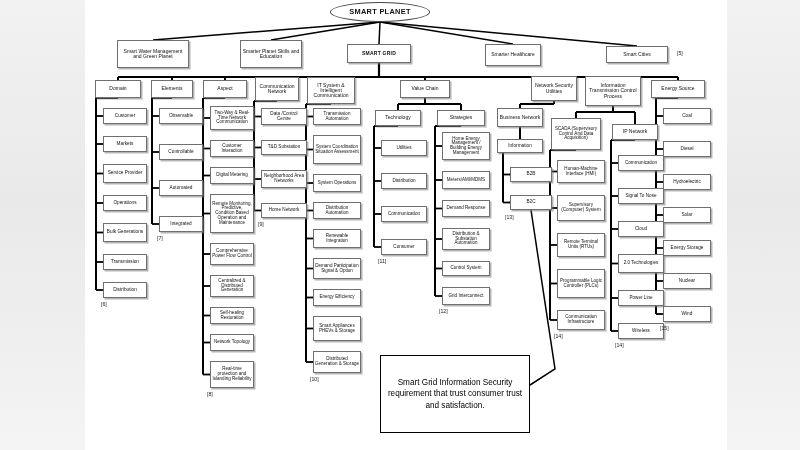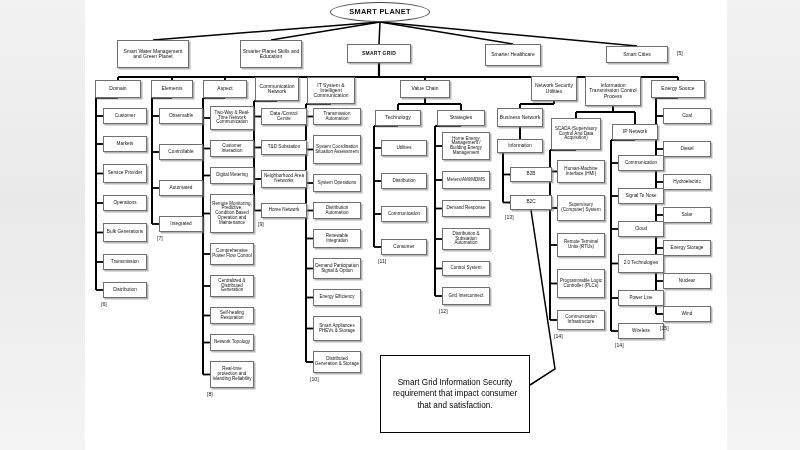--- a/index.html
+++ b/index.html
@@ -299,17 +299,17 @@
         <div class="node l3" style="left: 533px; top: 323px; width: 46px; height: 16px; font-size: 4.6px;">Wireless</div>
         <div class="refmark" style="left: 530px; top: 342px;">[14]</div>
         <div class="node l3" style="left: 578px; top: 108px; width: 48px; height: 16px; font-size: 4.7px;">Coal</div>
         <div class="node l3" style="left: 578px; top: 141px; width: 48px; height: 16px; font-size: 4.7px;">Diesel</div>
         <div class="node l3" style="left: 578px; top: 174px; width: 48px; height: 16px; font-size: 4.7px;">Hydroelectric</div>
         <div class="node l3" style="left: 578px; top: 207px; width: 48px; height: 16px; font-size: 4.7px;">Solar</div>
         <div class="node l3" style="left: 578px; top: 240px; width: 48px; height: 16px; font-size: 4.7px;">Energy Storage</div>
         <div class="node l3" style="left: 578px; top: 273px; width: 48px; height: 16px; font-size: 4.7px;">Nuclear</div>
         <div class="node l3" style="left: 578px; top: 306px; width: 48px; height: 16px; font-size: 4.7px;">Wind</div>
         <div class="refmark" style="left: 575px; top: 325px;">[15]</div>
-        <div class="callout" style="left: 295px; top: 355px; width: 150px; height: 78px;">Smart Grid Information Security requirement that impact consumer that and satisfaction.</div>
+        <div class="callout" style="left: 295px; top: 355px; width: 150px; height: 78px;">Smart Grid Information Security requirement that trust consumer trust and satisfaction.</div>
       </div>
   </div>
 
 </div>
 
 </body></html>

